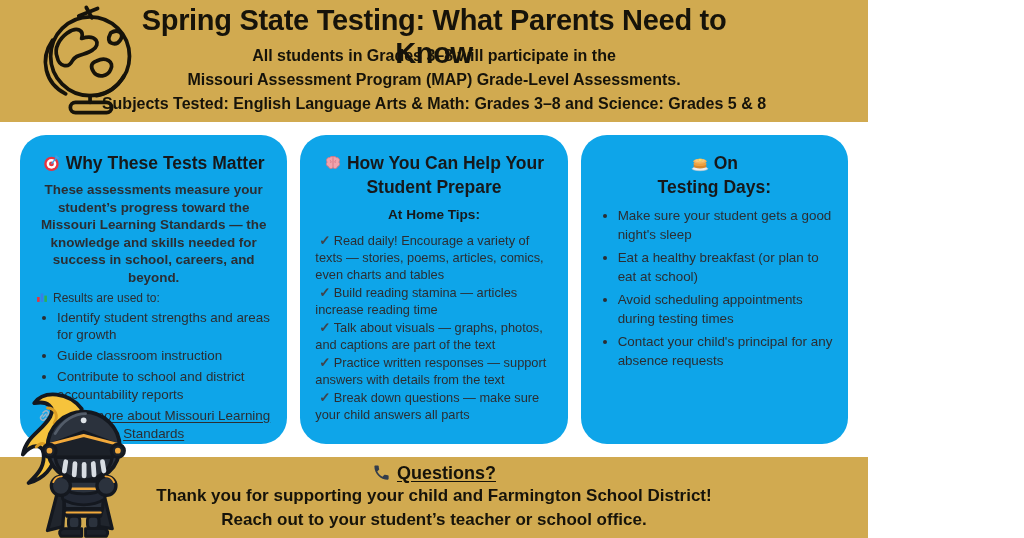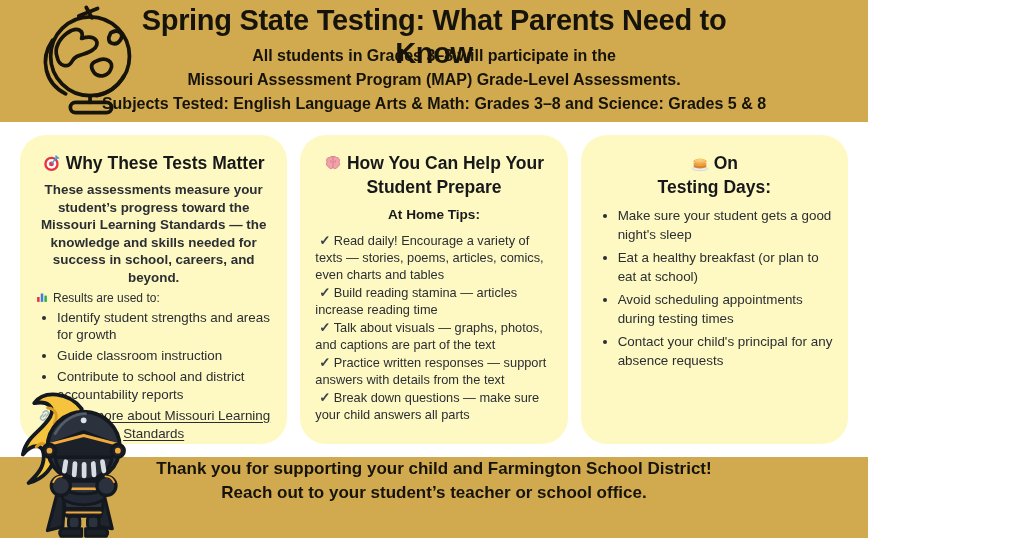--- a/index.html
+++ b/index.html
@@ -12,21 +12,21 @@
   .header-title { position:absolute; top:4px; left:120px; right:120px; text-align:center;
     font-size:29px; font-weight:800; color:#16130a; letter-spacing:-0.3px; }
   .header-sub { position:absolute; top:44px; left:100px; right:100px; text-align:center;
     font-size:16px; font-weight:700; color:#16130a; line-height:24px; }
   .globe { position:absolute; left:30px; top:4px; width:122px; height:114px; }
   .books { position:absolute; left:876px; top:5px; width:120px; height:114px; }
 
   
   .main { position:absolute; top:122px; left:0; right:0; height:335px; background:#ffffff; z-index:1; }
   .cards { position:absolute; top:13px; left:20px; right:20px; display:flex; gap:13px; }
-  .card { flex:1; background:#fef9c3; border-radius:26px; height:309px; padding:12px 15px;
+  .card { flex:1; background:#0ea5e9; border-radius:26px; height:309px; padding:12px 15px;
     color:#2b2e33; position:relative; }
   .card h2 { font-size:17.5px; font-weight:800; text-align:center; color:#17181a;
     line-height:24px; margin:4px 0 6px; }
   .card h2 .ttl-icon { display:inline-block; width:18px; height:18px; vertical-align:-3px; margin-right:5px; }
 
   .intro { font-weight:700; text-align:center; font-size:13.4px; line-height:17.6px; margin:6px 0 2px; }
   .results-line { font-size:12px; margin:3px 0 4px; }
   .results-line .sm-icon { display:inline-block; width:14px; height:14px; vertical-align:-2px; margin-right:4px; }
   .card ul { margin:2px 0 0 4px; padding-left:18px; font-size:13.4px; line-height:17.8px; }
   .card ul li { margin-bottom:3px; }
@@ -187,20 +187,25 @@
       <line x1="73" y1="55" x2="65" y2="51"></line>
     </g>
     <path d="M42 13 C29 13 22 23 22 32 C22 40 28 45 31 49 L53 49 C56 45 62 40 62 32 C62 23 55 13 42 13 Z" fill="#f6b52e" stroke="#d9952a" stroke-width="2"></path>
     <path d="M35 45 C33 38 36 31 40 30 M42 45 C40 37 43 30 47 29 M49 45 C48 39 50 33 52 32" stroke="#b57b17" stroke-width="1.8" fill="none" stroke-linecap="round"></path>
     <rect x="33" y="49" width="18" height="14" rx="3" fill="#c1915a" stroke="#8e6a3c" stroke-width="2"></rect>
     <path d="M33 54 L51 54 M33 58.5 L51 58.5" stroke="#8e6a3c" stroke-width="1.8"></path>
     <path d="M37 63 L47 63 L45 69 L39 69 Z" fill="#c1915a" stroke="#8e6a3c" stroke-width="2"></path>
   </svg>
 
   <div class="footer">
+    <p class="q">
+      <svg class="ph-icon" viewBox="0 0 24 24">
+        <path d="M6.62 10.79c1.44 2.83 3.76 5.14 6.59 6.59l2.2-2.21c.27-.27.67-.36 1.02-.24 1.12.37 2.33.57 3.57.57.55 0 1 .45 1 1V20c0 .55-.45 1-1 1-9.39 0-17-7.61-17-17 0-.55.45-1 1-1h3.5c.55 0 1 .45 1 1 0 1.25.2 2.45.57 3.57.11.35.03.74-.25 1.02l-2.2 2.2z" fill="#333d4c"></path>
+      </svg><span class="q-label">Questions?</span>
+    </p>
     <p class="f-line">Thank you for supporting your child and Farmington School District!</p>
     <p class="f-line">Reach out to your student’s teacher or school office.</p>
   </div>
 
   <svg class="knight knight-left" viewBox="0 0 150 160">
     <g stroke="#14181f" stroke-linejoin="round" stroke-linecap="round">
       <path d="M80 22 C66 4 40 2 30 16 C44 13 52 20 47 30 C38 46 22 50 18 70 C28 58 40 58 40 72 C40 86 30 94 24 100 C40 96 50 84 52 70 C54 56 62 46 74 42 Z" fill="#f6c33c" stroke-width="4"></path>
       <path d="M44 21 C52 21 56 29 51 37 M32 62 C38 56 44 58 44 66" stroke="#d99b22" stroke-width="3" fill="none"></path>
       <path d="M58 96 L44 150 L60 146 L63 100 Z" fill="#20252d" stroke-width="3.5"></path>
       <path d="M100 98 L112 148 L98 146 L96 102 Z" fill="#20252d" stroke-width="3.5"></path>

